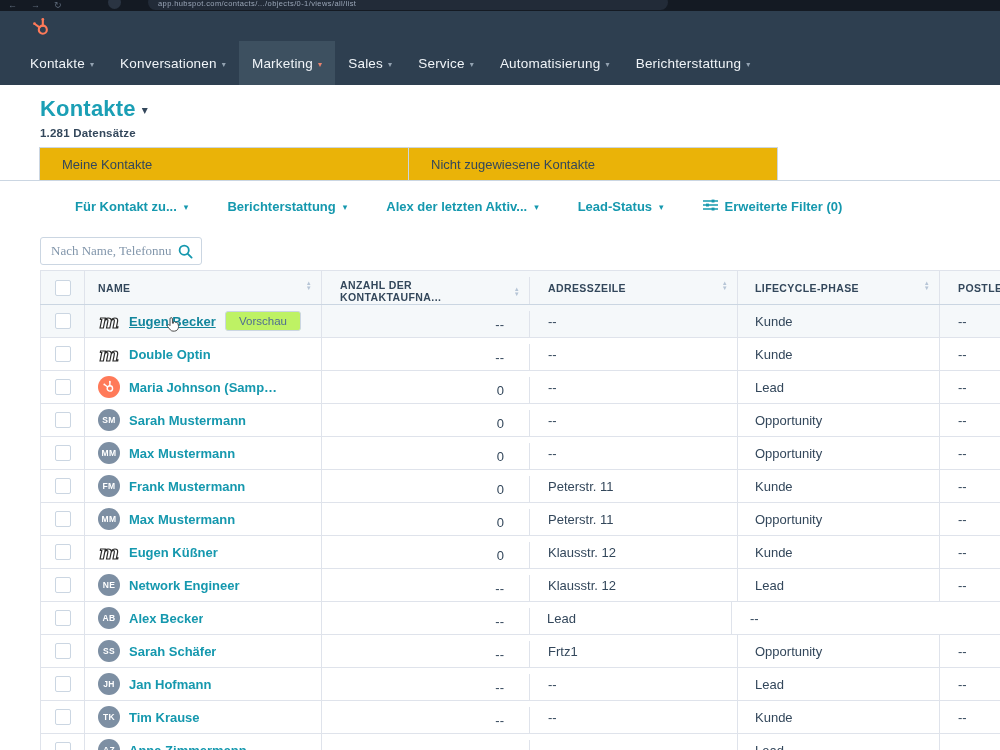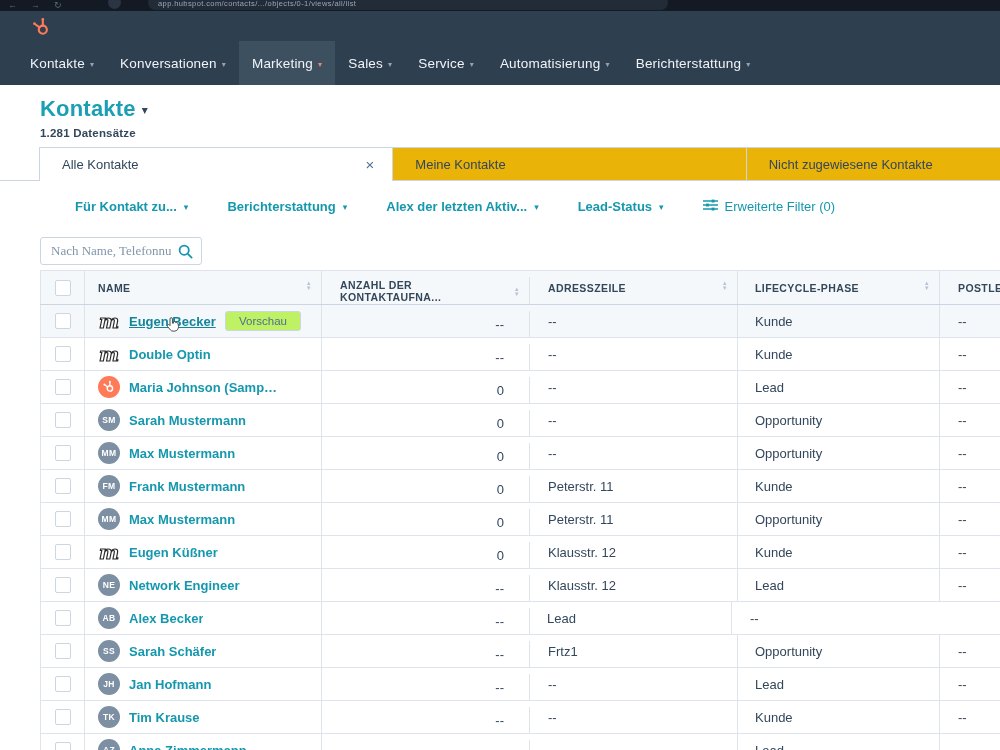--- a/index.html
+++ b/index.html
@@ -31,21 +31,21 @@
              padding-left:40px;border-bottom:1px solid #cbd6e2;box-sizing:border-box;}
   .tab{width:370px;box-sizing:border-box;display:flex;align-items:center;padding:0 16px 0 22px;
        font-size:13px;color:#33475b;background:#eab308;border:1px solid #cbd6e2;border-bottom:none;
        margin-left:-1px;cursor:pointer;white-space:nowrap;overflow:hidden;}
   .tab.active{background:#fff;margin-bottom:-1px;z-index:2;}
   .tab-close{margin-left:auto;color:#516f90;font-size:15px;line-height:1;cursor:pointer;padding:0 2px;}
   
   .filter-row{position:absolute;top:194px;left:50px;display:flex;align-items:center;gap:39px;height:24px;}
   .filter-dd{display:flex;align-items:center;color:#1598ae;font-size:13px;font-weight:bold;cursor:pointer;white-space:nowrap;}
   .filter-caret{font-size:9px;margin-left:7px;margin-top:1px;}
-  .adv-filter{display:flex;align-items:center;gap:7px;color:#1598ae;font-size:13px;font-weight:normal;cursor:pointer;}
+  .adv-filter{display:flex;align-items:center;gap:7px;color:#1598ae;font-size:13px;font-weight:bold;cursor:pointer;}
   
   .search-wrap{position:absolute;top:237px;left:40px;width:162px;height:28px;font-family:Liberation Serif, serif;}
   .search-input{width:100%;height:100%;box-sizing:border-box;border:1px solid #cbd6e2;border-radius:3px;
                 padding:0 30px 0 10px;font-size:13px;color:#33475b;outline:none;font-family:inherit;}
   .search-input::placeholder{color:#8296ab;}
   .search-icon{position:absolute;right:9px;top:7px;}
   
   .table{position:absolute;top:270px;left:40px;width:1022px;}
   .thead{display:flex;height:35px;background:#f5f8fa;border-top:1px solid #dfe3eb;border-bottom:1px solid #cbd6e2;box-sizing:border-box;}
   .trow{display:flex;height:33px;border-bottom:1px solid #dfe3eb;background:#fff;box-sizing:border-box;}
@@ -129,24 +129,20 @@
       </div>
     </div>
 </div>
 
 <div class="page-title-wrap">
   <span class="page-title">Kontakte</span><span class="title-caret">▾</span>
   <div class="record-count">1.281 Datensätze</div>
 </div>
 
 <div class="tab-strip" id="tabs">
-    <div class="tab active">
-      <span class="tab-label">Alle Kontakte</span>
-      <span class="tab-close">×</span>
-    </div>
     <div class="tab">
       <span class="tab-label">Meine Kontakte</span>
     </div>
     <div class="tab">
       <span class="tab-label">Nicht zugewiesene Kontakte</span>
     </div>
   </div>
 
 <div class="filter-row">
   <div id="filter-dropdowns" style="display:flex;gap:39px;align-items:center;padding-left:25px;">

